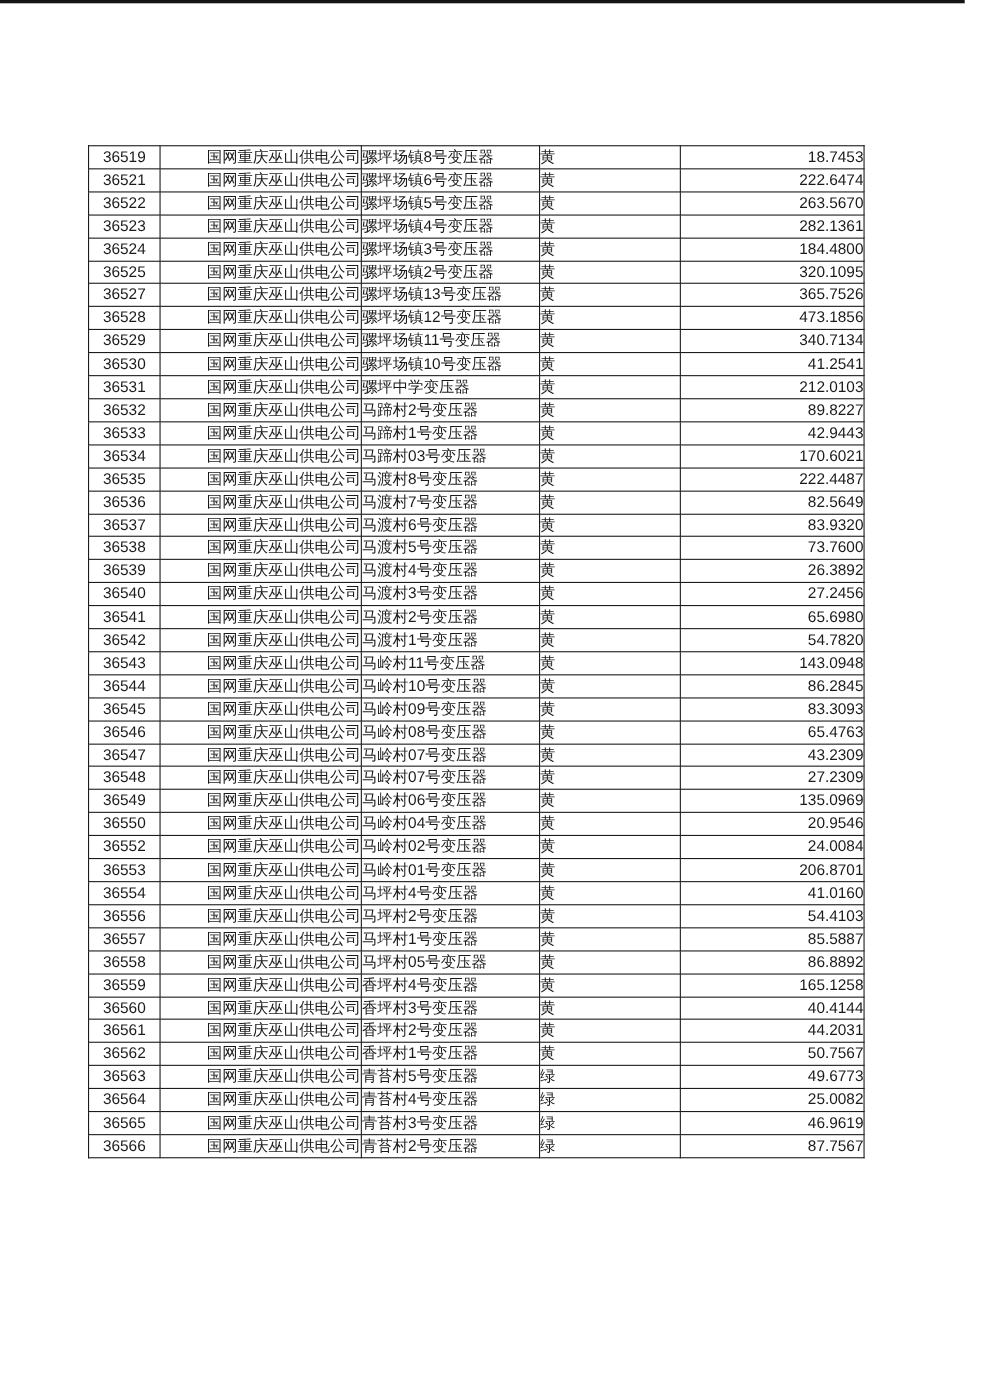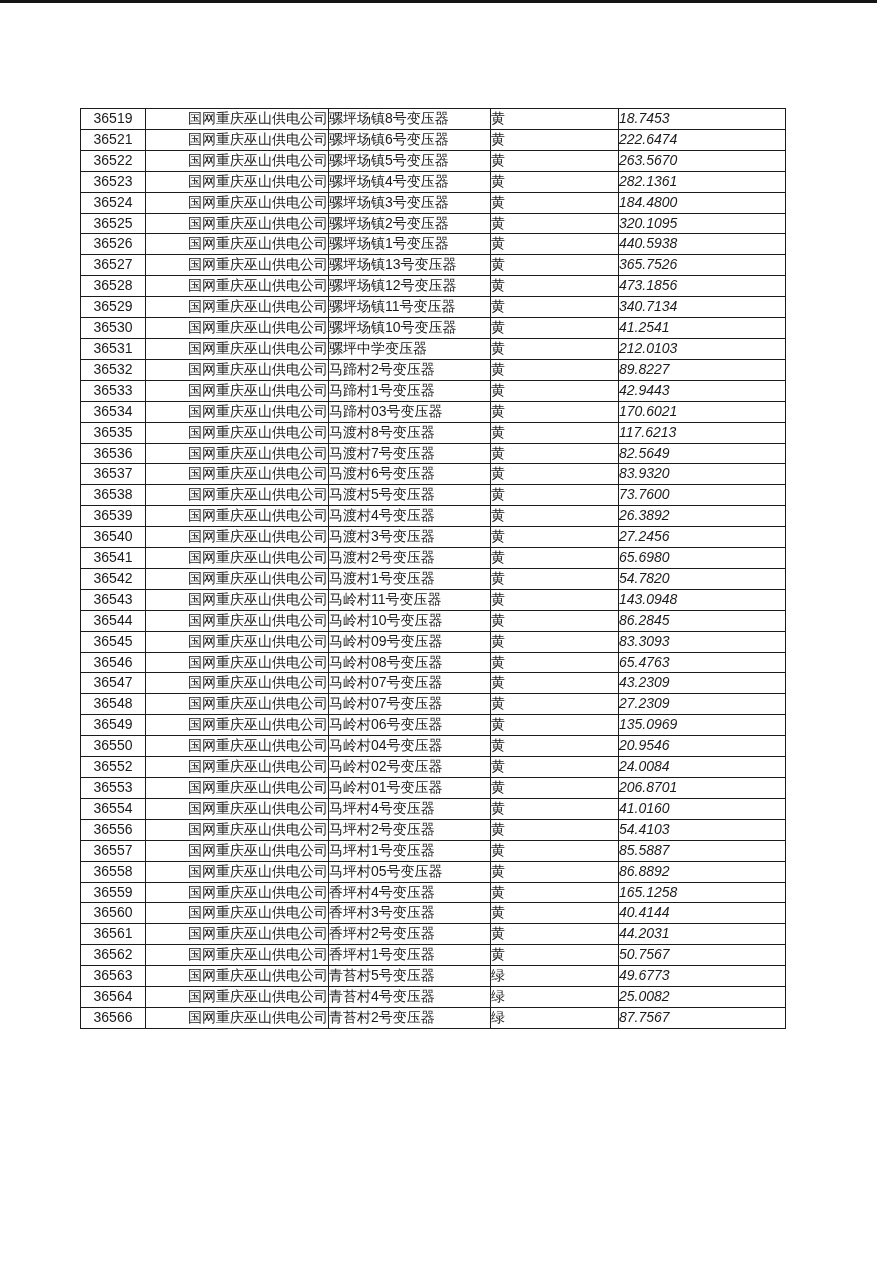--- a/index.html
+++ b/index.html
@@ -15,38 +15,39 @@
     width: 877px; height: 3px;
     background: #141414;
   }
   .sheet {
     position: absolute; left: 80px; top: 108px;
   }
   table.grid {
     border-collapse: collapse;
     table-layout: fixed;
     width: 705px;
+    margin-top: 24px;
   }
   table.grid td {
     border: 1.5px solid #1c1c1c;
     height: 19.9px;
     font-size: 14px;
     line-height: 19.9px;
     color: #1a1a1a;
     padding: 0;
     margin: 0;
     white-space: nowrap;
     overflow: hidden;
     vertical-align: middle;
   }
   td.c-id     { text-align: center; }
   td.c-company{ text-align: right; padding-left: 5px; }
   td.c-name   { text-align: left; padding-left: 5px; }
   td.c-status { text-align: left; padding-left: 4px; }
-  td.c-value  { text-align: left; font-style: italic; }
+  td.c-value  { text-align: right; }
 </style>
 </head>
 <body>
 
 <div class="top-bar"></div>
 
 <div class="sheet">
   <table class="grid">
     <colgroup>
       <col style="width:65px">
@@ -92,27 +93,20 @@
           <td class="c-value">184.4800</td>
         </tr>
         <tr>
           <td class="c-id">36525</td>
           <td class="c-company">国网重庆巫山供电公司</td>
           <td class="c-name">骡坪场镇2号变压器</td>
           <td class="c-status">黄</td>
           <td class="c-value">320.1095</td>
         </tr>
         <tr>
-          <td class="c-id">36526</td>
-          <td class="c-company">国网重庆巫山供电公司</td>
-          <td class="c-name">骡坪场镇1号变压器</td>
-          <td class="c-status">黄</td>
-          <td class="c-value">440.5938</td>
-        </tr>
-        <tr>
           <td class="c-id">36527</td>
           <td class="c-company">国网重庆巫山供电公司</td>
           <td class="c-name">骡坪场镇13号变压器</td>
           <td class="c-status">黄</td>
           <td class="c-value">365.7526</td>
         </tr>
         <tr>
           <td class="c-id">36528</td>
           <td class="c-company">国网重庆巫山供电公司</td>
           <td class="c-name">骡坪场镇12号变压器</td>
@@ -159,21 +153,21 @@
           <td class="c-company">国网重庆巫山供电公司</td>
           <td class="c-name">马蹄村03号变压器</td>
           <td class="c-status">黄</td>
           <td class="c-value">170.6021</td>
         </tr>
         <tr>
           <td class="c-id">36535</td>
           <td class="c-company">国网重庆巫山供电公司</td>
           <td class="c-name">马渡村8号变压器</td>
           <td class="c-status">黄</td>
-          <td class="c-value">117.6213</td>
+          <td class="c-value">222.4487</td>
         </tr>
         <tr>
           <td class="c-id">36536</td>
           <td class="c-company">国网重庆巫山供电公司</td>
           <td class="c-name">马渡村7号变压器</td>
           <td class="c-status">黄</td>
           <td class="c-value">82.5649</td>
         </tr>
         <tr>
           <td class="c-id">36537</td>
@@ -349,20 +343,27 @@
           <td class="c-name">青苔村5号变压器</td>
           <td class="c-status">绿</td>
           <td class="c-value">49.6773</td>
         </tr>
         <tr>
           <td class="c-id">36564</td>
           <td class="c-company">国网重庆巫山供电公司</td>
           <td class="c-name">青苔村4号变压器</td>
           <td class="c-status">绿</td>
           <td class="c-value">25.0082</td>
+        </tr>
+        <tr>
+          <td class="c-id">36565</td>
+          <td class="c-company">国网重庆巫山供电公司</td>
+          <td class="c-name">青苔村3号变压器</td>
+          <td class="c-status">绿</td>
+          <td class="c-value">46.9619</td>
         </tr>
         <tr>
           <td class="c-id">36566</td>
           <td class="c-company">国网重庆巫山供电公司</td>
           <td class="c-name">青苔村2号变压器</td>
           <td class="c-status">绿</td>
           <td class="c-value">87.7567</td>
         </tr>
       </tbody>
   </table>

